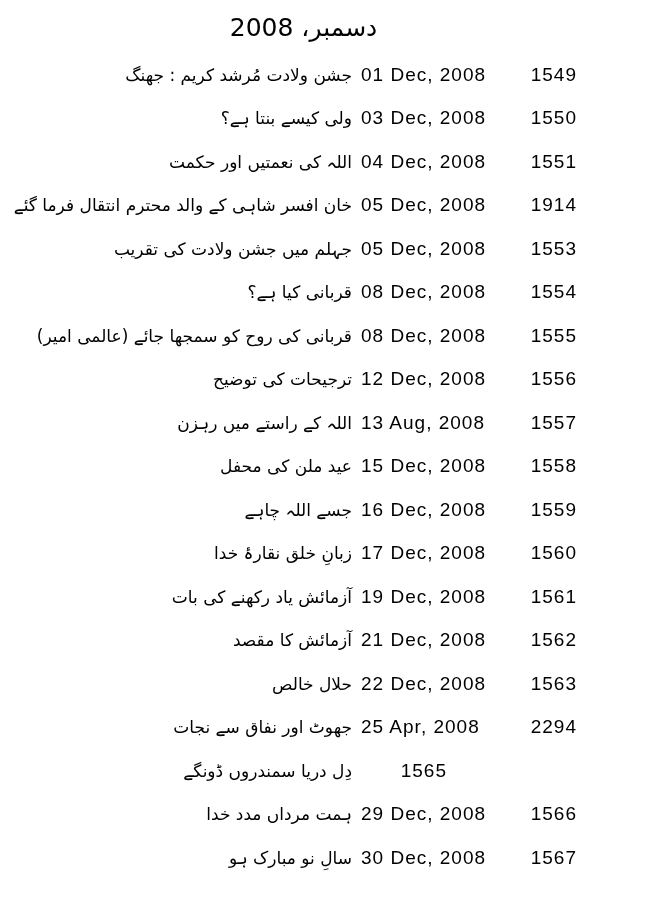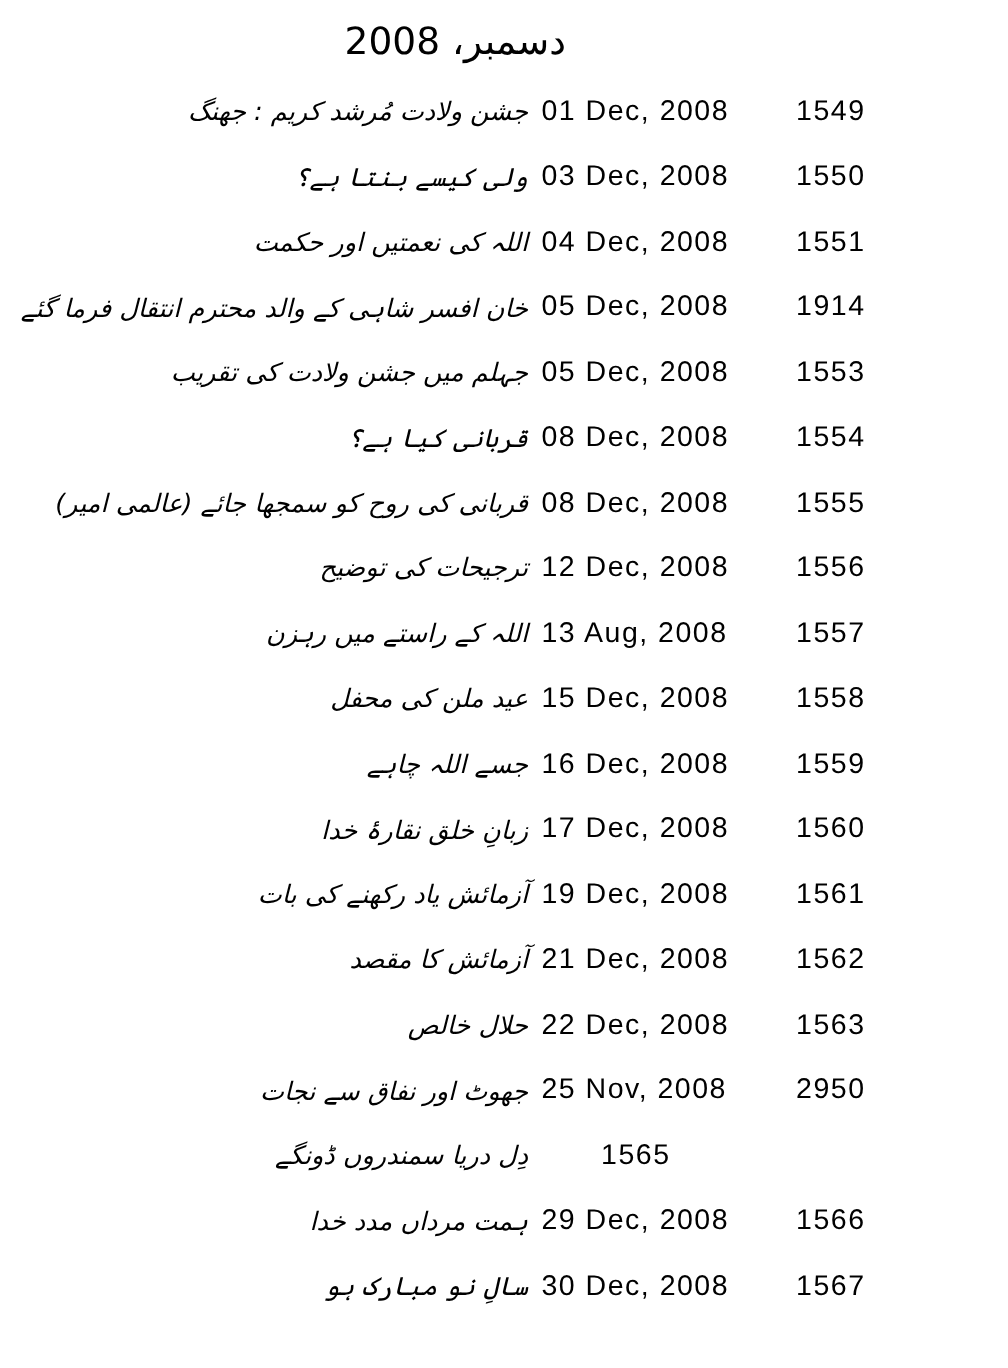--- a/index.html
+++ b/index.html
@@ -28,21 +28,20 @@
     height: 43.5px;
   }
   .title {
     width: 352px;
     text-align: right;
     direction: rtl;
     font-size: 17px;
     font-family: "DejaVu Sans", "Liberation Sans", sans-serif;
     white-space: nowrap;
     overflow: visible;
-    font-style: italic;
   }
   .date {
     width: 130px;
     box-sizing: border-box;
     padding-left: 9px;
     font-size: 19px;
     letter-spacing: 1px;
     white-space: nowrap;
   }
   .num {
@@ -144,22 +143,22 @@
   </div>
 
   <div class="row">
     <span class="title">حلال خالص</span>
     <span class="date">22 Dec, 2008</span>
     <span class="num">1563</span>
   </div>
 
   <div class="row">
     <span class="title">جھوٹ اور نفاق سے نجات</span>
-    <span class="date">25 Nov, 2008</span>
-    <span class="num">2950</span>
+    <span class="date">25 Apr, 2008</span>
+    <span class="num">2294</span>
   </div>
 
   <div class="row">
     <span class="title">دِل دریا سمندروں ڈونگے</span>
     <span class="num">1565</span>
   </div>
 
   <div class="row">
     <span class="title">ہمت مرداں مدد خدا</span>
     <span class="date">29 Dec, 2008</span>

